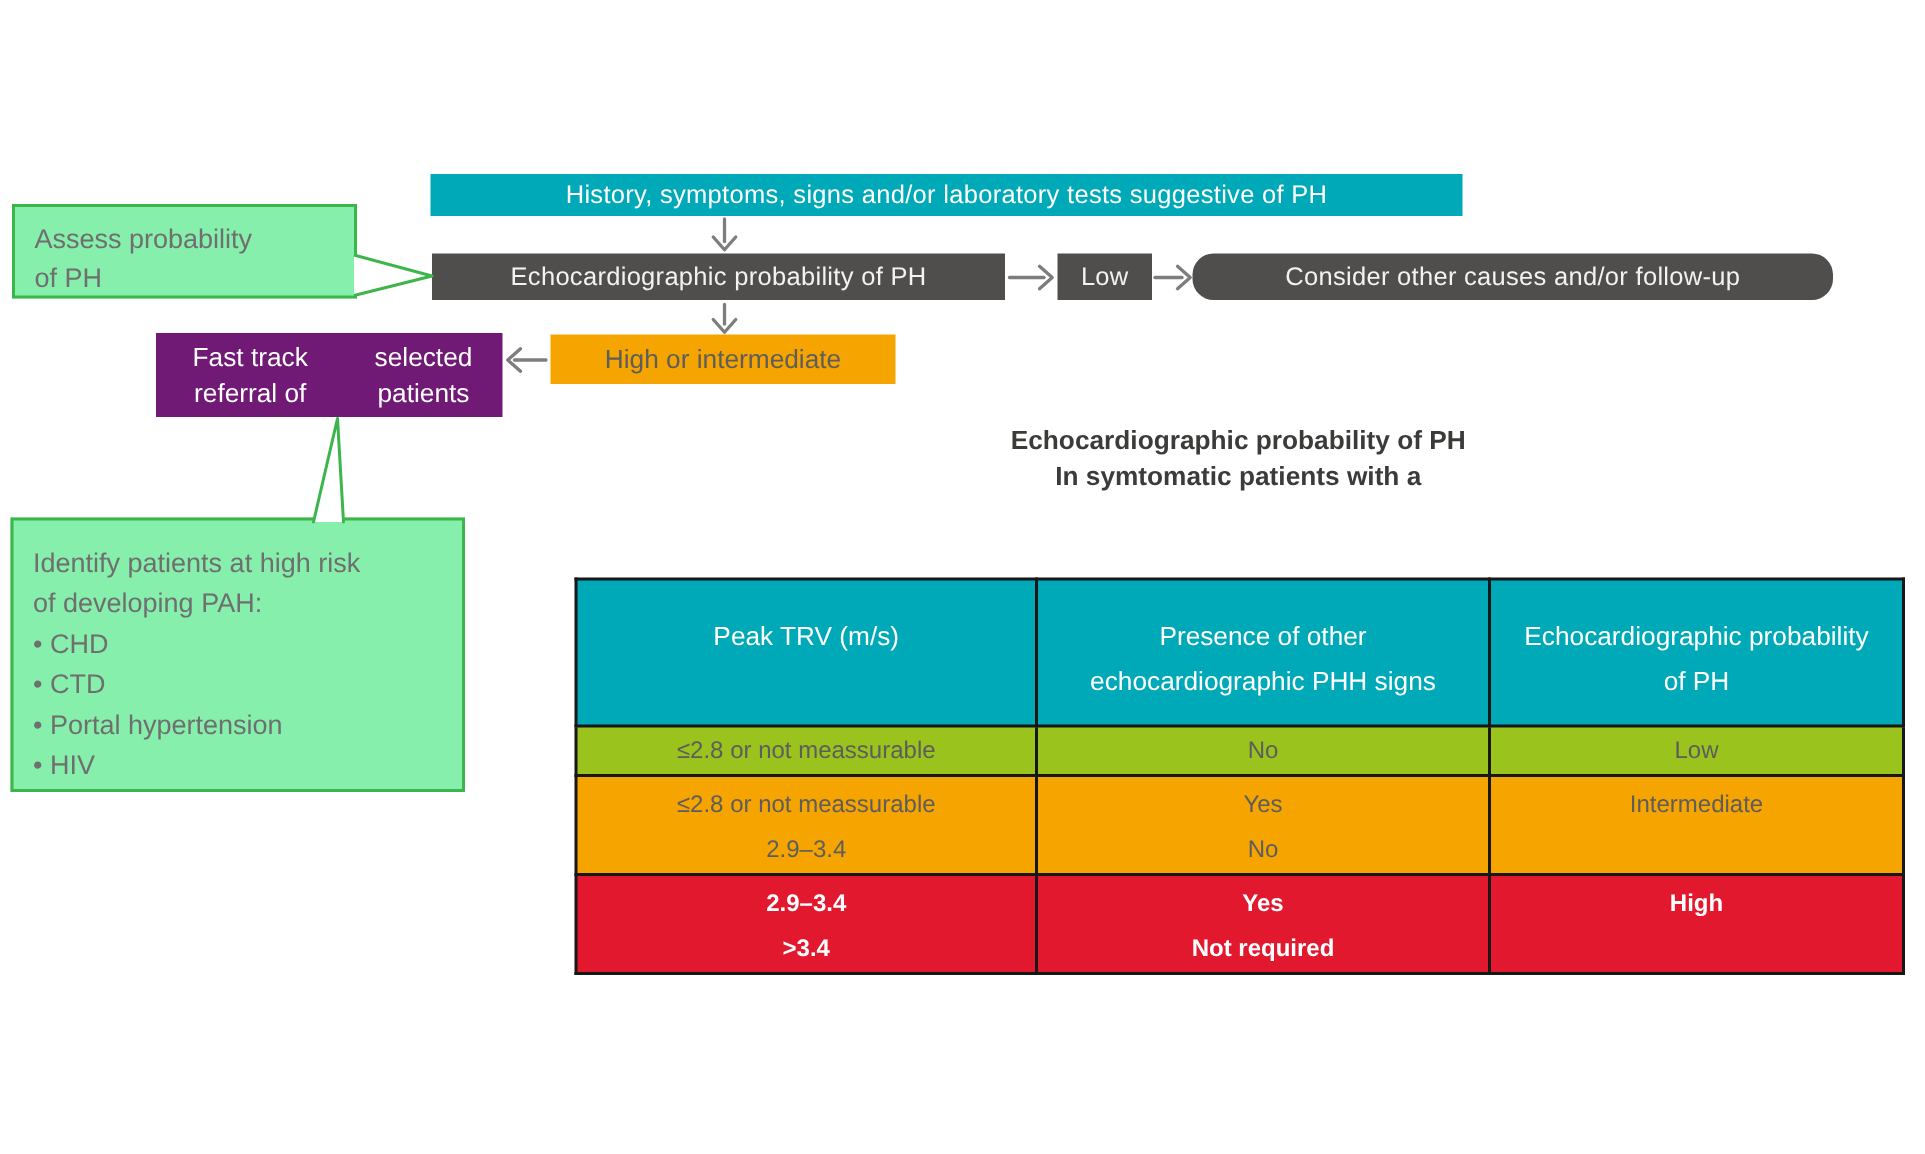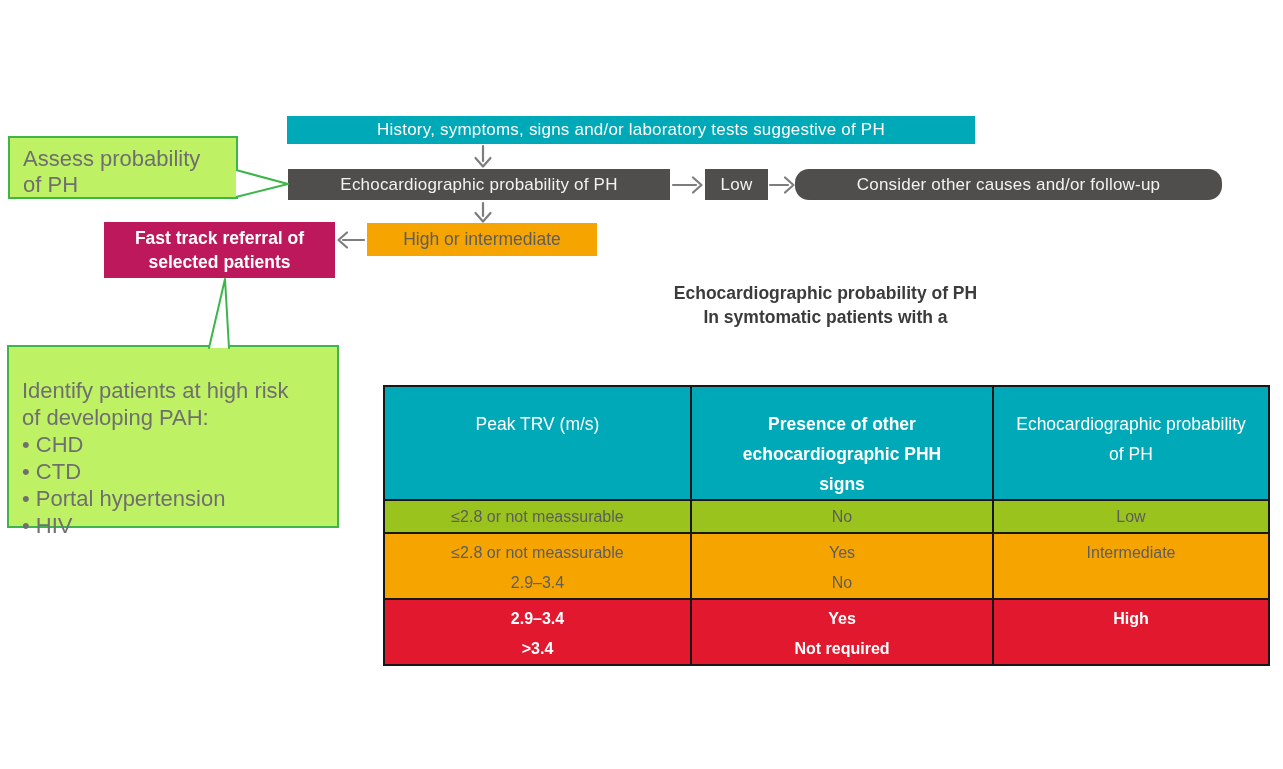--- a/index.html
+++ b/index.html
@@ -41,39 +41,39 @@
   .echo-box     { left: 288px; top: 169px; width: 382px; height: 31px; }
   .low-box      { left: 705px; top: 169px; width: 63px;  height: 31px; }
   .consider-box { left: 795px; top: 169px; width: 427px; height: 31px; border-radius: 14px; }
 
   .orange-box {
     left: 367px; top: 223px; width: 230px; height: 33px;
     background: #f6a400; color: #5d5d5d; font-size: 17.5px;
   }
   .green-box {
     left: 104px; top: 222px; width: 231px; height: 56px;
-    background: #be185d; color: #ffffff; font-size: 17.5px; font-weight: 700;
-    flex-direction: column; line-height: 24px;
+    background: #701a75; color: #ffffff; font-size: 17.5px; font-weight: 400;
+    flex-direction: row; line-height: 24px;
   }
 
   .bubble {
     position: absolute;
-    background: #bef264;
+    background: #86efac;
     border: 2px solid #3cb64a;
     color: #6f6f6f;
-    font-size: 22px;
+    font-size: 18px;
     z-index: 2;
   }
   .assess-bubble {
     left: 8px; top: 136px; width: 230px; height: 63px;
     padding: 8px 0 0 13px; line-height: 26px;
   }
   .identify-bubble {
-    left: 7px; top: 345px; width: 332px; height: 183px;
-    padding: 30px 0 0 13px; line-height: 27px;
+    left: 7px; top: 345px; width: 303px; height: 183px;
+    padding: 15px 0 0 13px; line-height: 27px;
   }
 
   .table-title {
     position: absolute;
     left: 383px; top: 281px; width: 885px;
     text-align: center;
     color: #3b3b3a; font-size: 17.5px; font-weight: 700; line-height: 24px;
     z-index: 2;
   }
 
@@ -94,21 +94,21 @@
   .prob-table col.c2 { width: 302px; }
   .prob-table col.c3 { width: 276px; }
 
   .prob-table th {
     background: #00a9b7; color: #ffffff;
     height: 98px; vertical-align: top;
     font-size: 17.5px; line-height: 30px;
     padding-top: 22px;
   }
   .hw { margin: 0 auto; }
-  .hw-2 { width: 245px; font-weight: bold; }
+  .hw-2 { width: 245px; }
   .hw-3 { width: 235px; }
 
   .prob-table td { font-size: 16px; color: #5d5d5d; margin-top: 16px; }
 
   tr.row-green td {
     background: #9bc31d; height: 33px; vertical-align: middle;
   }
   tr.row-orange td {
     background: #f6a400; height: 66px; vertical-align: top;
     line-height: 30px; padding-top: 4px;

